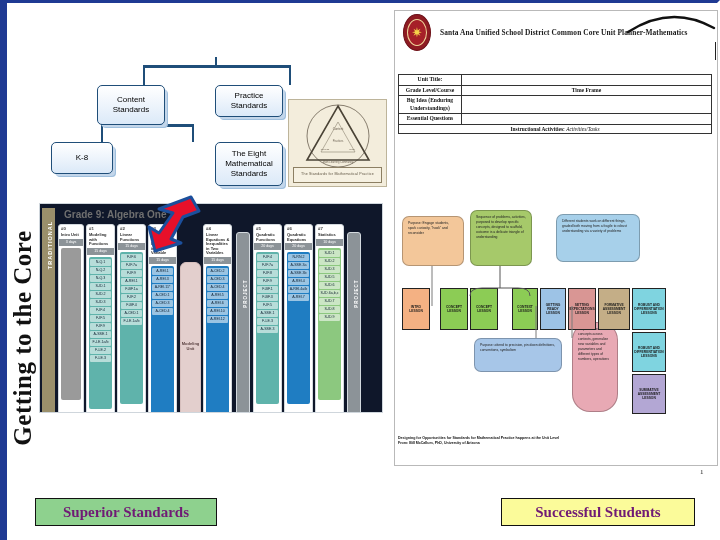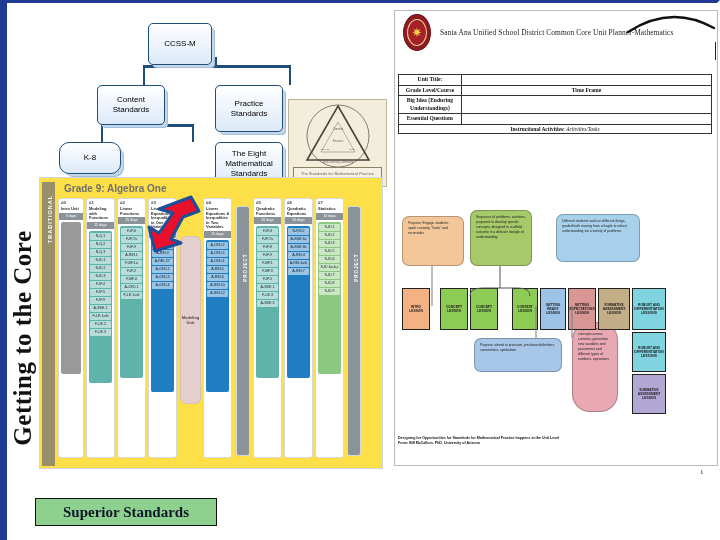--- a/index.html
+++ b/index.html
@@ -50,22 +50,22 @@
     display:flex;align-items:center;justify-content:center;
   }
   #core-label span{
     transform:rotate(-90deg);white-space:nowrap;
     font-size:25px;font-weight:bold;color:#111;
     font-family:"Liberation Serif",serif;letter-spacing:.5px;
   }
 
   
   #pathway{
-    position:absolute;left:32px;top:174px;width:344px;height:292px;
-    background:#fde047;border:1px solid #cfd6dc;box-sizing:border-box;
+    position:absolute;left:32px;top:200px;width:344px;height:210px;
+    background:#0f172a;border:1px solid #cfd6dc;box-sizing:border-box;
     overflow:hidden;
   }
   #trad-band{
     position:absolute;left:2px;top:4px;width:13px;height:284px;
     background:#9a8f6b;
   }
   #trad-band .t{
     position:absolute;left:-32px;top:34px;width:80px;
     transform:rotate(-90deg);text-align:center;
     font-size:5.5px;font-weight:bold;color:#fff;letter-spacing:1px;
@@ -126,21 +126,21 @@
   #crest .inner{
     position:absolute;left:3px;top:4px;right:3px;bottom:4px;
     border-radius:50%;border:1px solid #f0d79b;background:#a62028;
   }
   #crest .star{
     position:absolute;left:50%;top:50%;width:13px;height:13px;margin:-6.5px 0 0 -6.5px;
     color:#f5d24a;font-size:13px;line-height:13px;text-align:center;
   }
   #doc-title{
     position:absolute;left:50px;top:22px;width:268px;
-    font-size:7.4px;font-weight:normal;color:#1a1a1a;
+    font-size:7.4px;font-weight:bold;color:#1a1a1a;
     font-family:"Liberation Serif",serif;letter-spacing:.1px;
   }
 
   #form{position:absolute;left:8px;top:68px;width:314px;border:1px solid #333;border-collapse:collapse;}
   #form td{border:1px solid #333;font-size:5.6px;color:#111;padding:1px 2px;
            font-family:"Liberation Serif",serif;font-weight:bold;vertical-align:top;}
   #form td.lab{width:58px;text-align:center;line-height:1.35;}
   #form td.mid{text-align:center;}
   #form td.full{text-align:center;font-size:5.4px;}
   #form .ital{font-style:italic;font-weight:normal;}
@@ -167,45 +167,44 @@
   }
   #pagenum{position:absolute;left:310px;top:462px;font-size:7px;
            font-family:"Liberation Serif",serif;color:#111;}
   #doc-border{position:absolute;left:4px;top:4px;right:4px;bottom:20px;border:1px solid #b9b9b9;}
 
   
   #footer{position:absolute;left:0;right:0;bottom:10px;height:34px;}
   .banner{
     position:absolute;height:28px;border:1.5px solid #111;box-sizing:border-box;
     display:flex;align-items:center;justify-content:center;
-    font-family:"Liberation Serif",serif;font-weight:bold;font-size:15px;color:#0f172a;
+    font-family:"Liberation Serif",serif;font-weight:bold;font-size:15px;color:#701a75;
   }
 </style>
 </head>
 <body>
 
 <div class="slide">
 
   <div id="hierarchy">
     <div class="conn hline" style="left:128px;top:58px;width:148px;"></div>
     <div class="conn vline" style="left:200px;top:50px;height:10px;"></div>
     <div class="conn vline" style="left:128px;top:58px;height:20px;"></div>
     <div class="conn vline" style="left:274px;top:58px;height:20px;"></div>
     <div class="conn hline" style="left:86px;top:117px;width:92px;"></div>
     <div class="conn vline" style="left:128px;top:112px;height:8px;"></div>
     <div class="conn vline" style="left:86px;top:117px;height:18px;"></div>
     <div class="conn vline" style="left:177px;top:117px;height:18px;"></div>
     <div class="conn vline" style="left:274px;top:112px;height:23px;"></div>
 
-    <div class="node" style="left:133px;top:16px;width:64px;height:42px;">CCSS-M</div>
     <div class="node" style="left: 82px; top: 78px; width: 68px; height: 40px; white-space: pre-line;" style2="">Content
 Standards</div>
-    <div class="node" style="left: 200px; top: 78px; width: 68px; height: 47px; white-space: pre-line;">Practice
+    <div class="node" style="left: 200px; top: 78px; width: 68px; height: 32px; white-space: pre-line;">Practice
 Standards</div>
-    <div class="node" style="left:44px;top:135px;width:62px;height:32px;border-radius:10px;">K-8</div>
+    <div class="node" style="left:36px;top:135px;width:62px;height:32px;">K-8</div>
     <div class="node" style="left: 200px; top: 135px; width: 68px; height: 44px; white-space: pre-line;">The Eight
 Mathematical
 Standards</div>
   </div>
 
   <div id="triangle-logo">
     <svg width="99" height="72" viewBox="0 0 99 72">
       <circle cx="49" cy="36" r="31" fill="none" stroke="#6b6152" stroke-width="0.8"></circle>
       <polygon points="49,6 80,60 18,60" fill="none" stroke="#4a4336" stroke-width="1.6"></polygon>
       <polygon points="49,22 66,52 32,52" fill="none" stroke="#8c8370" stroke-width="0.6"></polygon>
@@ -427,14 +426,15 @@
       </svg>
     </div>
 
     <div id="credit" style="white-space: pre-line;">Designing for Opportunities for Standards for Mathematical Practice happens at the Unit Level
 From: Bill McCallum, PhD, University of Arizona</div>
     <div id="pagenum">1</div>
   </div>
 
   <div id="footer">
       <div class="banner" style="left: 28px; top: 2px; width: 182px; background: rgb(142, 209, 142);">Superior Standards</div>
+      <div class="banner" style="left: 494px; top: 2px; width: 194px; background: rgb(251, 251, 154);">Successful Students</div>
     </div>
 </div>
 
 </body></html>

